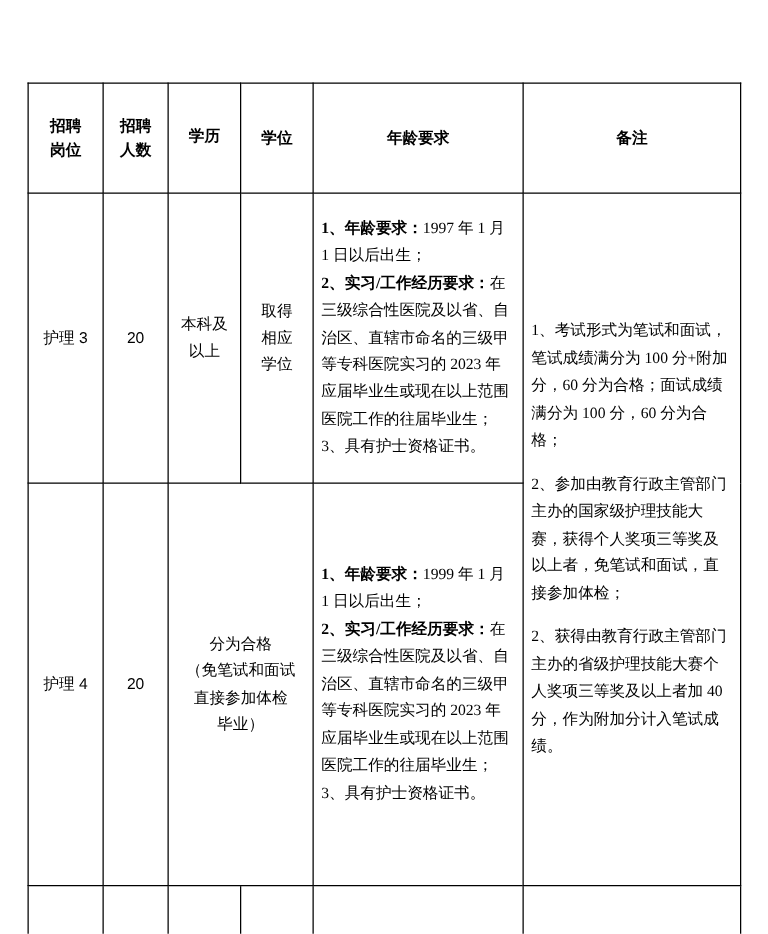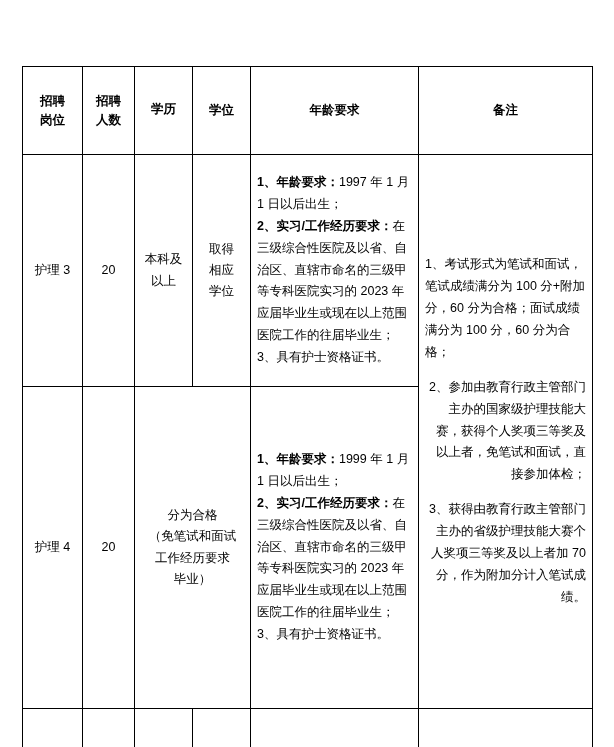--- a/index.html
+++ b/index.html
@@ -59,24 +59,24 @@
     line-height: 1.75;
   }
   td.remark {
     text-align: left;
     font-size: 12.5px;
     line-height: 1.75;
   }
   td.req p,
   td.remark p {
     margin: 0 0 0 0;
+    font-family: Liberation Serif, serif;
   }
   td.remark p + p {
     margin-top: 13px;
-    text-align: right;
   }
   .b { font-weight: bold; }
   .row1 { height: 232px; }
   .row2 { height: 322px; }
   .tail { height: 78px; }
 </style>
 </head>
 <body>
 
 <div class="page">
@@ -111,30 +111,30 @@
           <div>学位</div>
         </td>
         <td class="req">
           <p><span class="b">1、年龄要求：</span><span>1997 年 1 月 1 日以后出生；</span></p>
           <p><span class="b">2、实习/工作经历要求：</span><span>在三级综合性医院及以省、自治区、直辖市命名的三级甲等专科医院实习的 2023 年应届毕业生或现在以上范围医院工作的往届毕业生；</span></p>
           <p>3、具有护士资格证书。</p>
         </td>
         <td class="remark" rowspan="2">
           <p>1、考试形式为笔试和面试，笔试成绩满分为 100 分+附加分，60 分为合格；面试成绩满分为 100 分，60 分为合格；</p>
           <p>2、参加由教育行政主管部门主办的国家级护理技能大赛，获得个人奖项三等奖及以上者，免笔试和面试，直接参加体检；</p>
-          <p>3、获得由教育行政主管部门主办的省级护理技能大赛个人奖项三等奖及以上者加 70 分，作为附加分计入笔试成绩。</p>
+          <p>2、获得由教育行政主管部门主办的省级护理技能大赛个人奖项三等奖及以上者加 40 分，作为附加分计入笔试成绩。</p>
         </td>
       </tr>
       <tr class="row2">
         <td class="center">护理 4</td>
         <td class="center">20</td>
         <td class="center" colspan="2">
           <div>分为合格</div>
           <div>（免笔试和面试</div>
-          <div>工作经历要求</div>
+          <div>直接参加体检</div>
           <div>毕业）</div>
         </td>
         <td class="req">
           <p><span class="b">1、年龄要求：</span><span>1999 年 1 月 1 日以后出生；</span></p>
           <p><span class="b">2、实习/工作经历要求：</span><span>在三级综合性医院及以省、自治区、直辖市命名的三级甲等专科医院实习的 2023 年应届毕业生或现在以上范围医院工作的往届毕业生；</span></p>
           <p>3、具有护士资格证书。</p>
         </td>
       </tr>
       <tr class="tail">
         <td class="center"></td>

